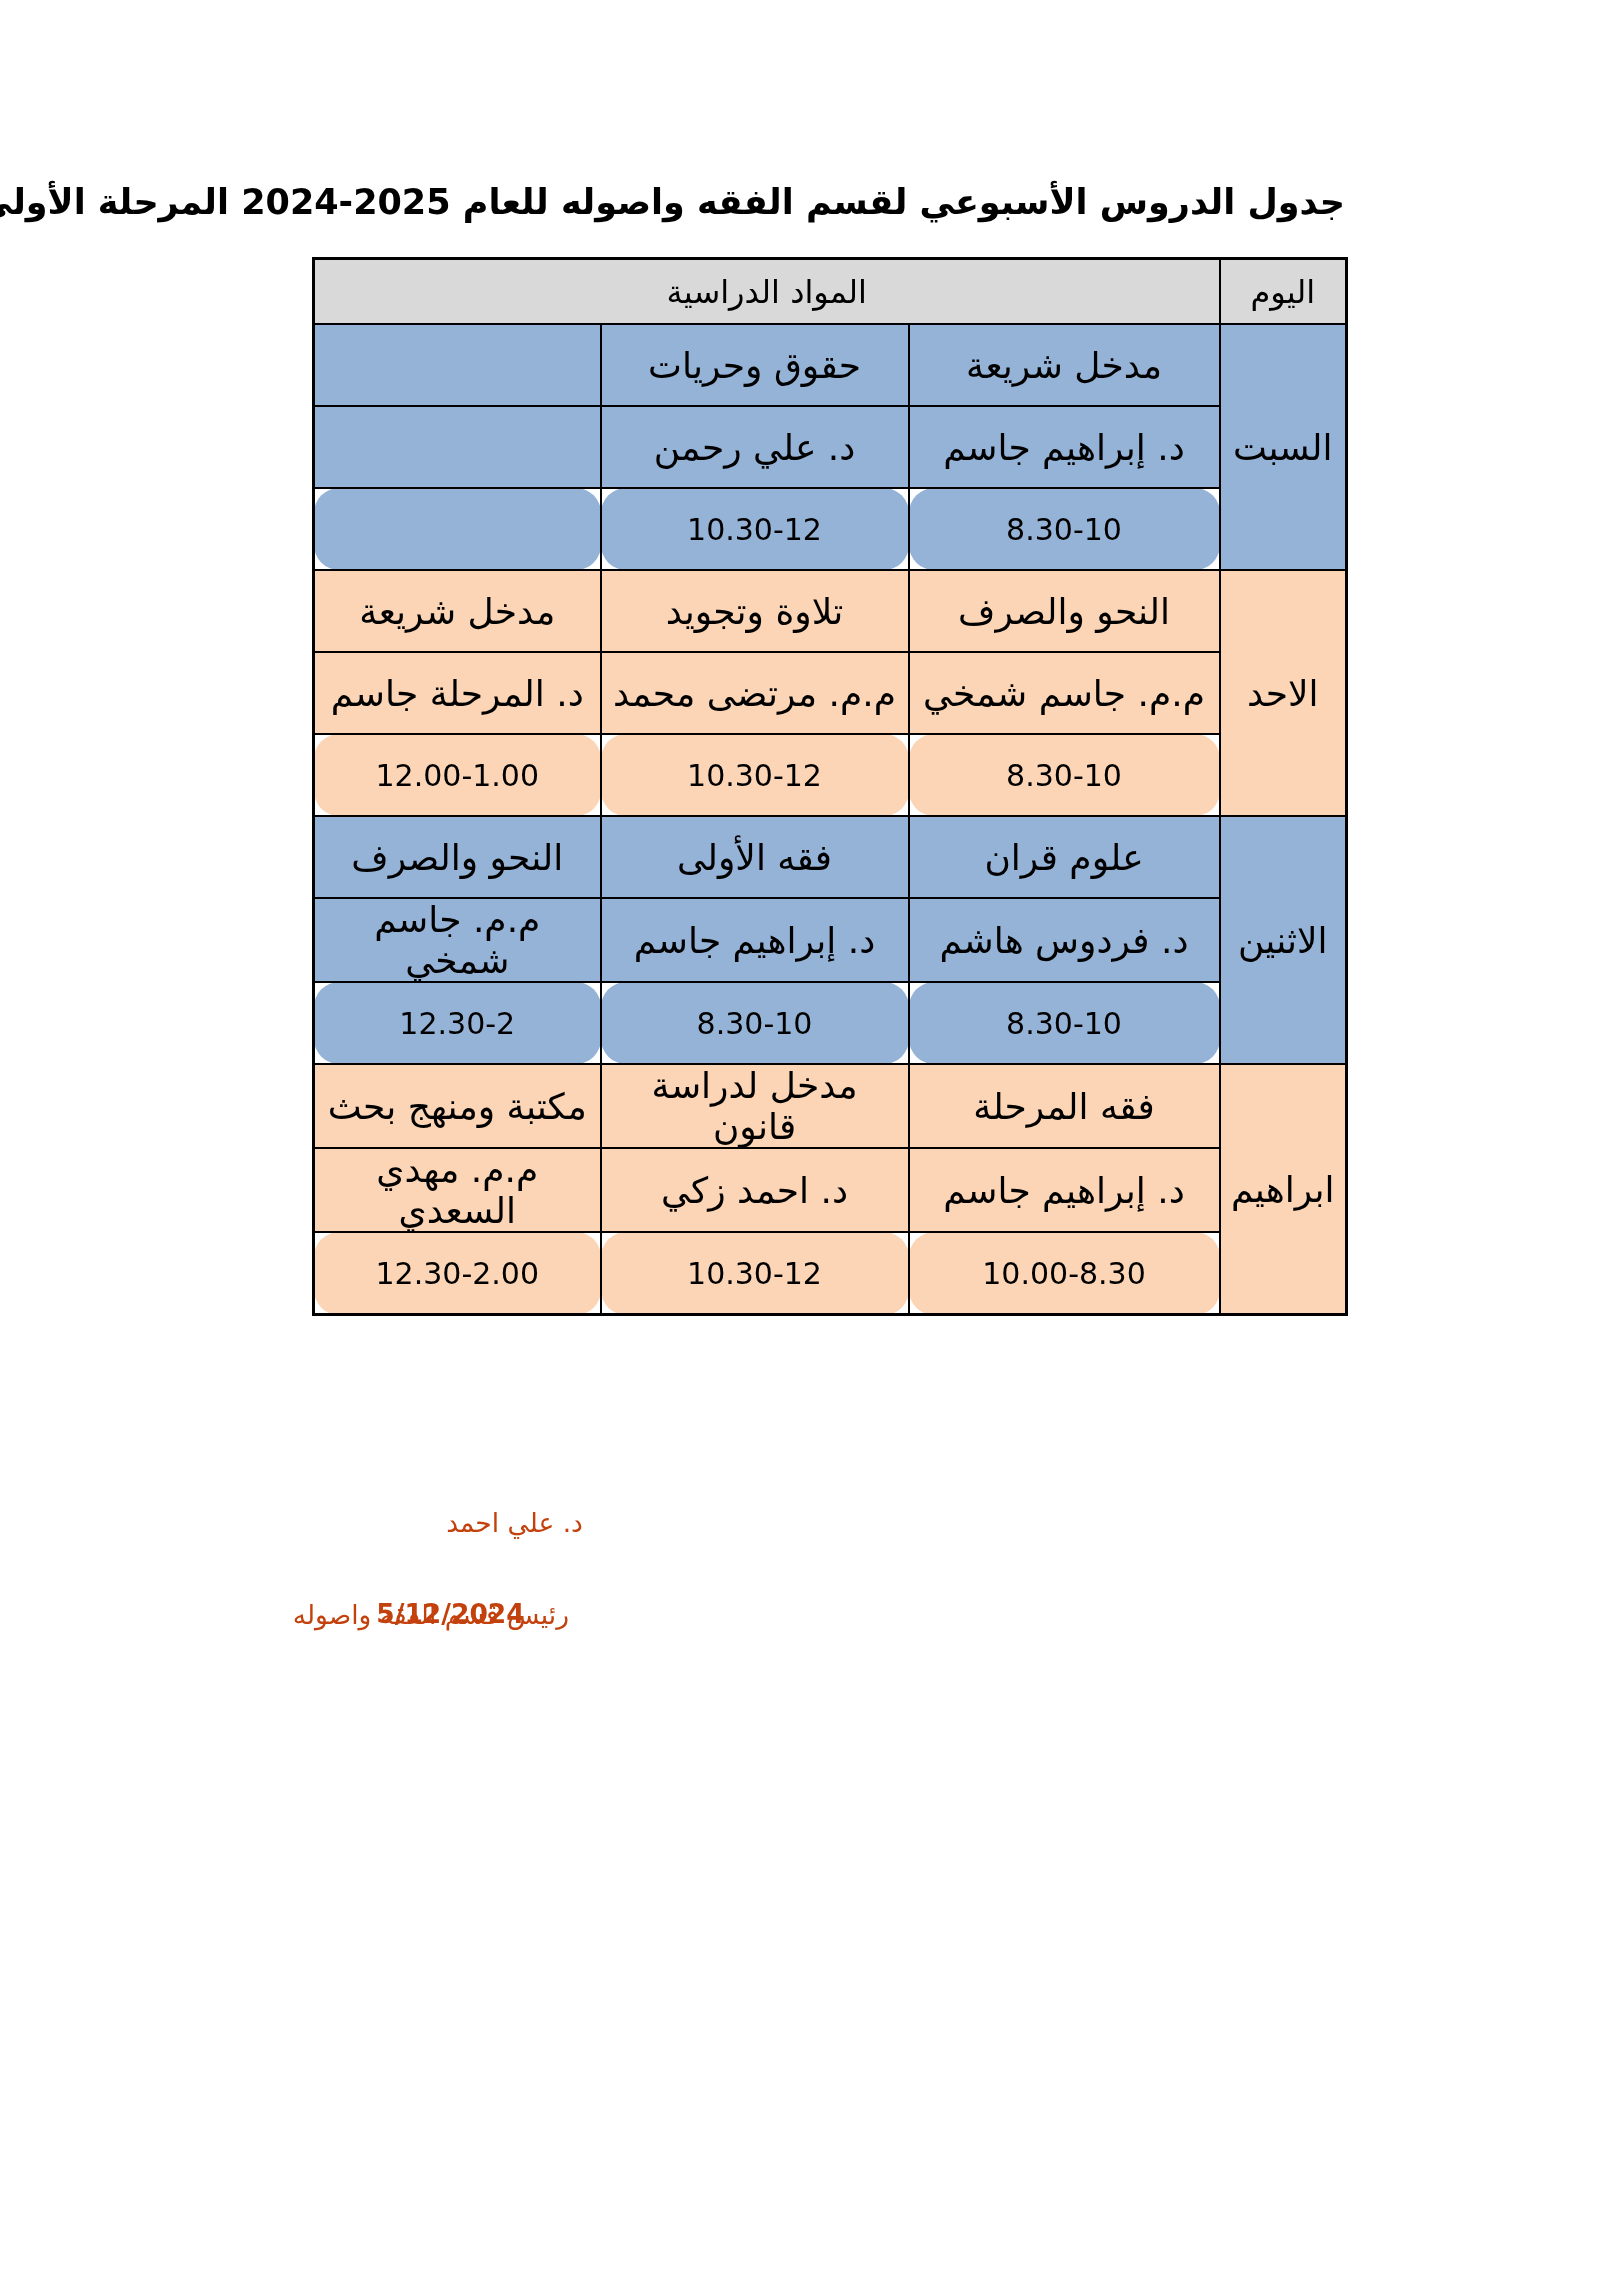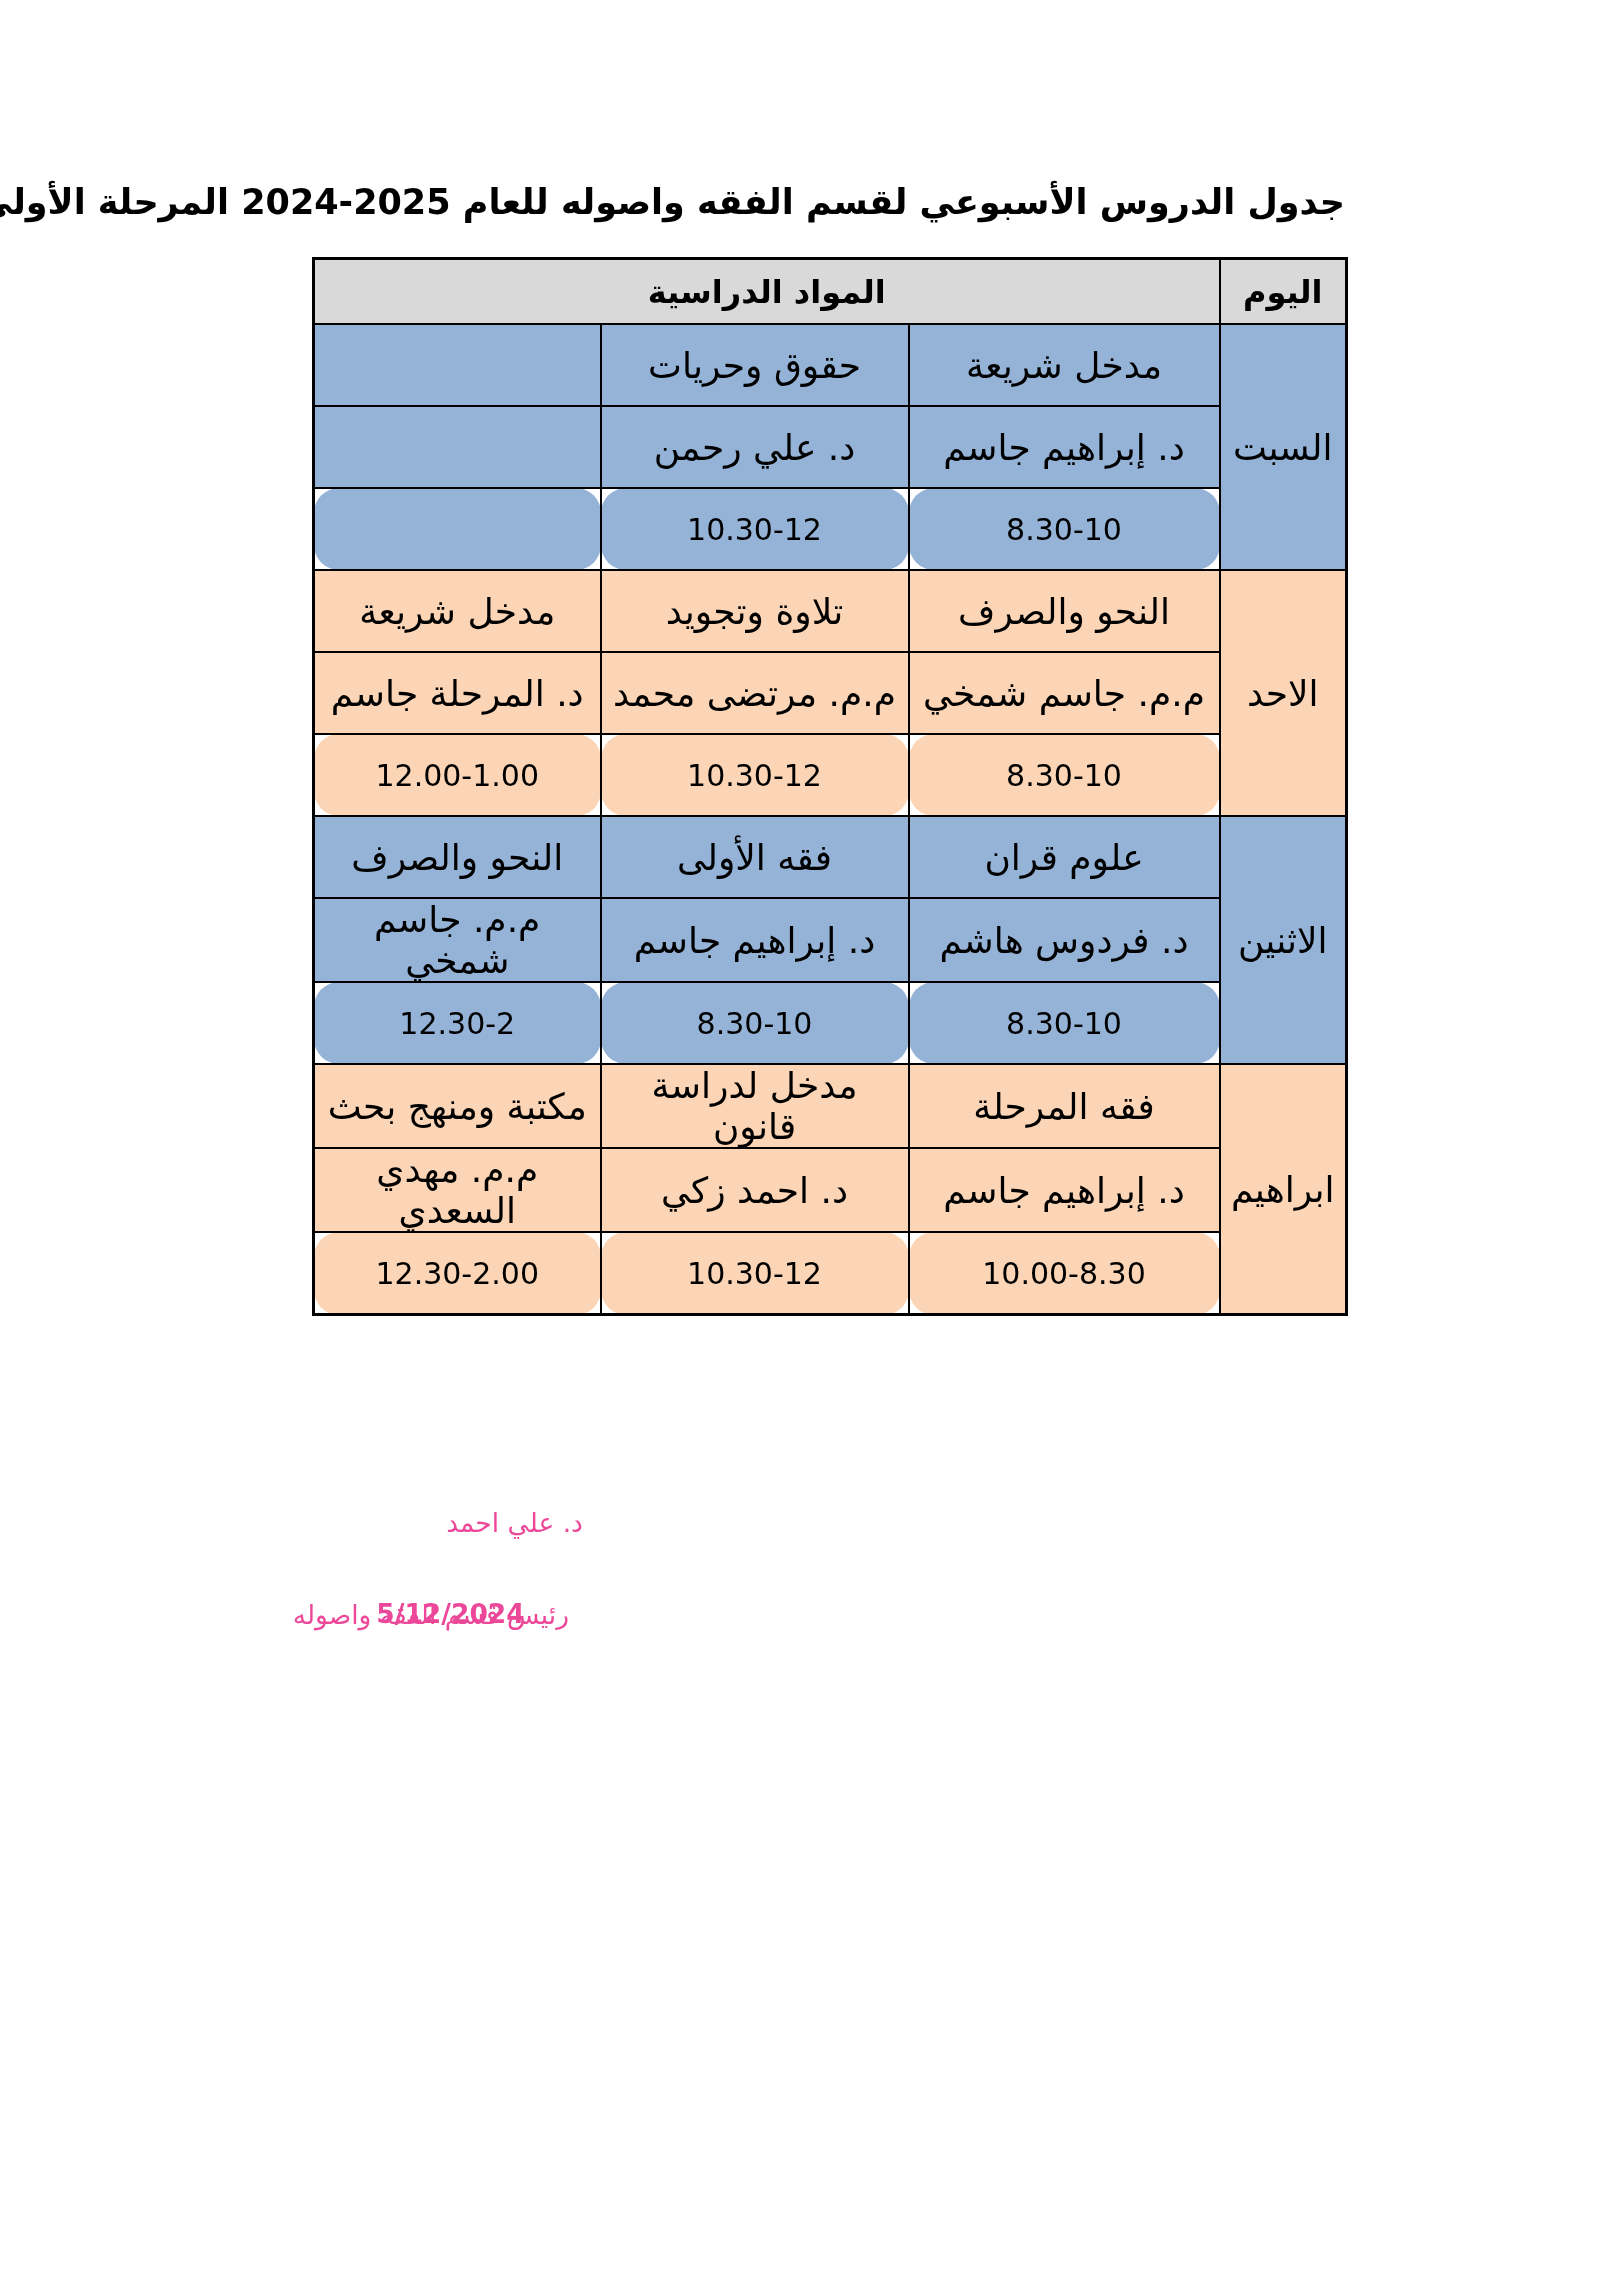--- a/index.html
+++ b/index.html
@@ -33,34 +33,34 @@
   table.schedule td {
     border:2.9px solid var(--border, #000);
     text-align:center;
     vertical-align:middle;
     padding:0 3.9px;
     overflow:hidden;
   }
   thead td {
     background:var(--gray, #D9D9D9);
     height:63px;
-    font-weight:bold;
+    font-weight:normal;
     font-size:32px;
   }
   tbody.blue  td { background:var(--blue,  #95B3D7); }
   tbody.peach td { background:var(--peach, #FBD5B5); }
   tr.subject-row td, tr.teacher-row td { height:80px; font-size:36px; }
   tr.time-row td { height:80px; font-size:30px;border-radius:25px; }
   td.day-cell { font-size:30px; }
   .footer-line {
     position:absolute;
     width:255px;
     text-align:center;
     font-size:26.5px;
-    color:#ec4899;
+    color:#c2410c;
     white-space:nowrap;
   }
   .f1 { left:387px; top:1507px; }
   .f2 { left:314px; top:1553px;margin-top:46px; }
   .f3 { left:323px; top:1598px;font-weight:bold; }
 </style>
 </head>
 <body>
 
 <div class="page">

